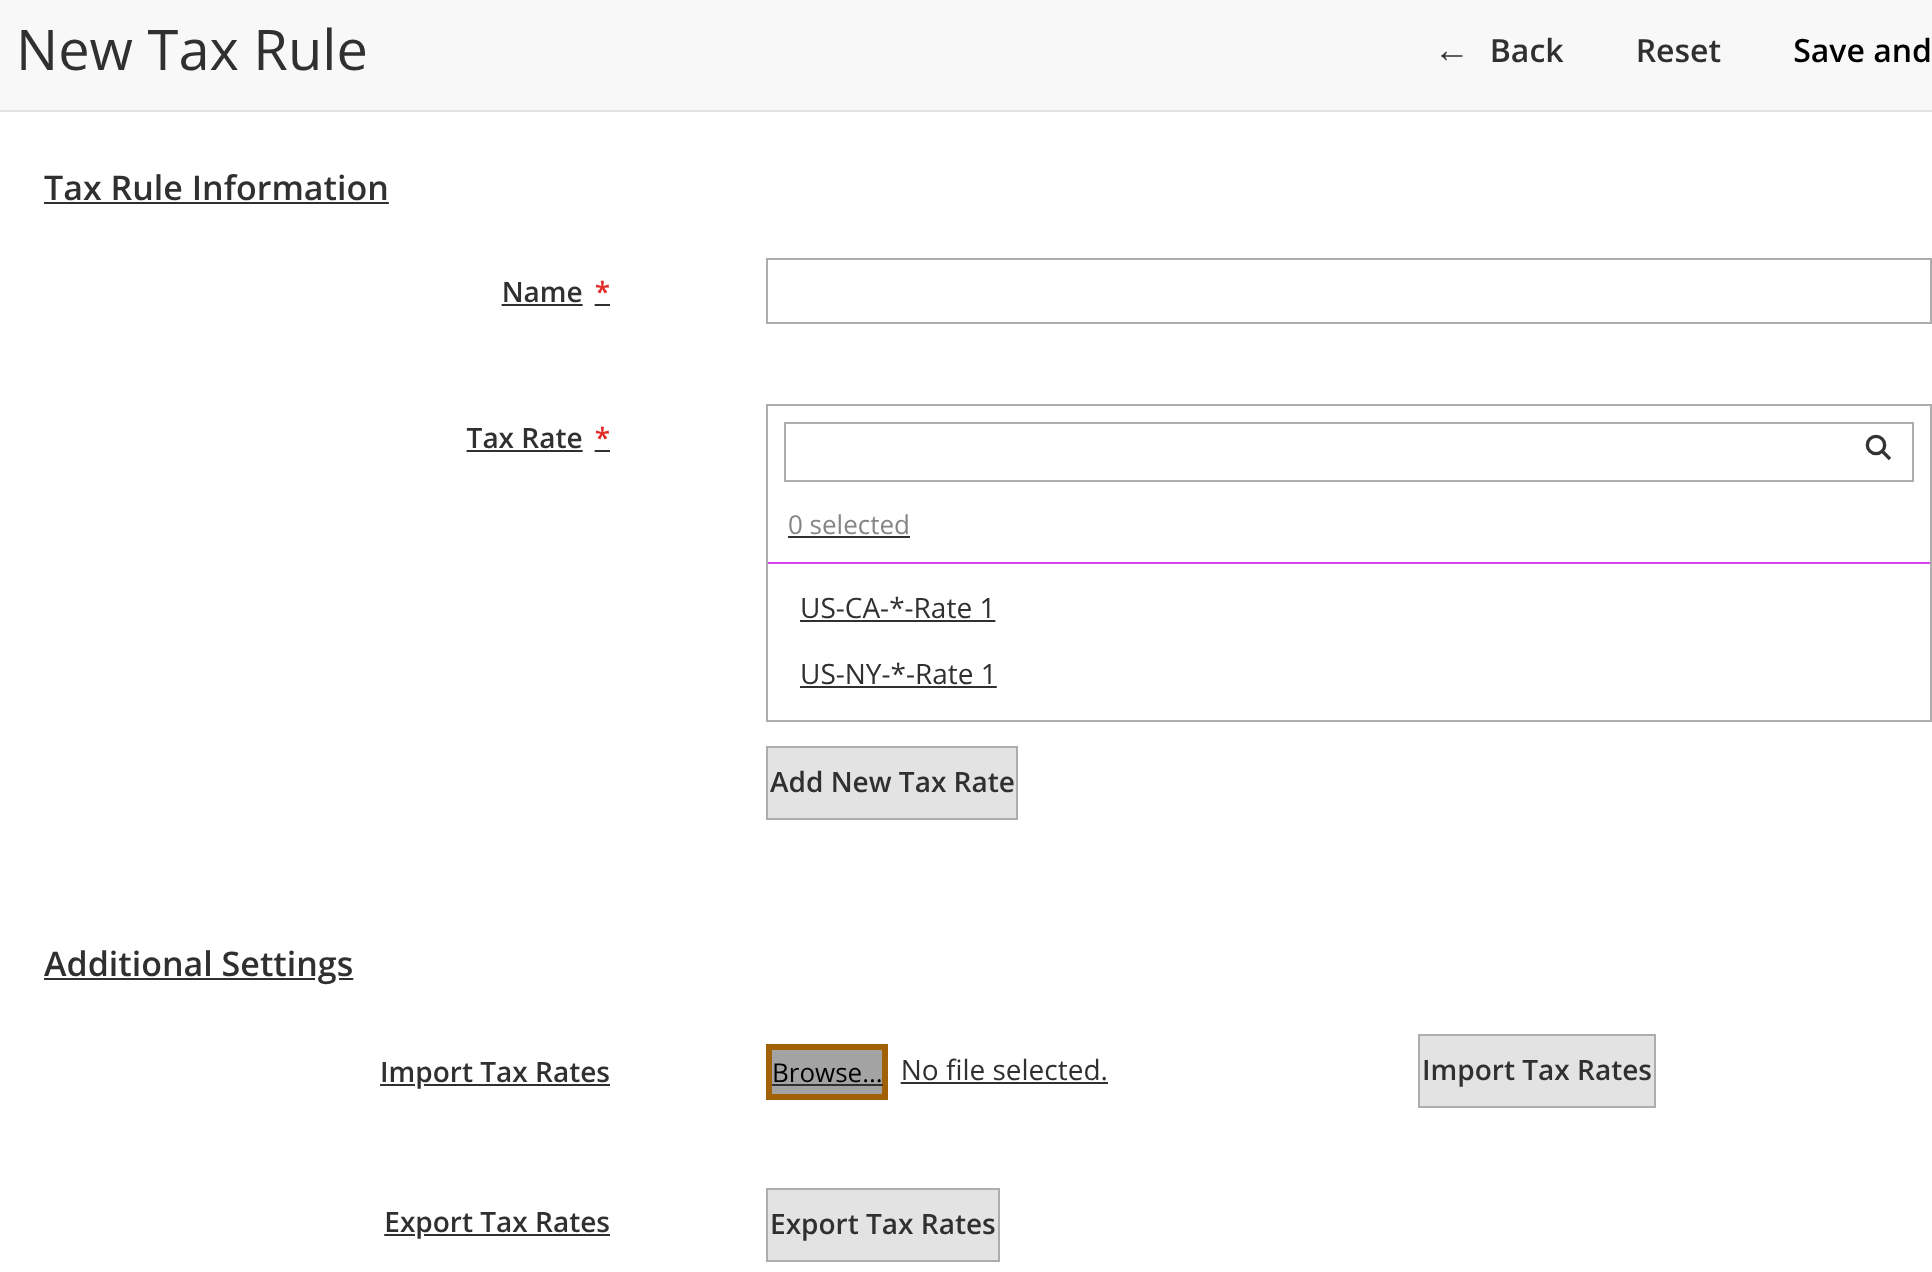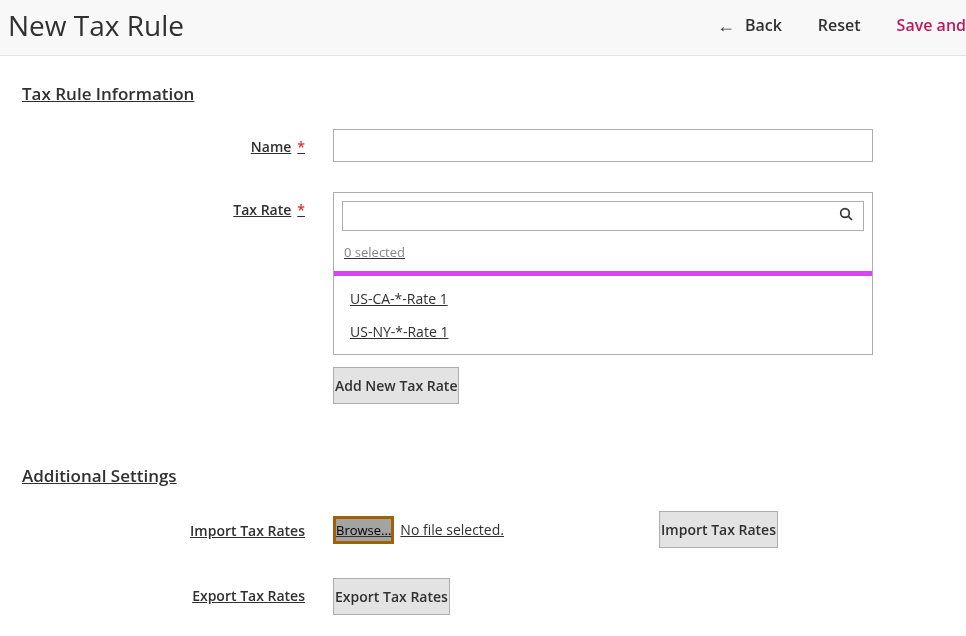--- a/index.html
+++ b/index.html
@@ -47,57 +47,58 @@
   }
   .reset-link {
     font-size: 16px;
     font-weight: 600;
     color: #303030;
     cursor: pointer;
   }
   .save-link {
     font-size: 16px;
     font-weight: 600;
-    color: #be185d;
+    color: #000000;
     cursor: pointer;
   }
   .content {
     padding: 20px 0 0 0;
     text-decoration: underline;
   }
   .section-heading {
     font-size: 17px;
     font-weight: 600;
     color: #303030;
     padding: 6px 0 24px 22px;
   }
   .form-row {
     display: flex;
     align-items: flex-start;
-    margin-bottom: 30px;
+    margin-bottom: 40px;
+    justify-content: space-between;
   }
   .form-label-col {
     width: 333px;
     text-align: right;
     padding-right: 28px;
     padding-top: 8px;
     font-size: 14px;
     font-weight: 600;
     color: #303030;
     display: flex;
     justify-content: flex-end;
     align-items: center;
     gap: 6px;
   }
   .req-star {
     color: #e02b27;
     font-size: 14px;
   }
   .form-field-col {
-    width: 540px;
+    width: 583px;
   }
   .text-input {
     width: 100%;
     height: 33px;
     border: 1px solid #adadad;
     padding: 0 10px;
     font-size: 14px;
     background: #fff;
   }
   .multiselect-wrap {
@@ -126,21 +127,21 @@
     width: 16px;
     height: 16px;
     stroke: #333;
   }
   .selected-count {
     padding: 4px 10px 10px 10px;
     font-size: 13px;
     color: #858585;
   }
   .multiselect-options {
-    border-top: 5px solid #d946ef;
+    border-top: 1px solid #d946ef;
     padding: 6px 0;
   }
   .multiselect-option {
     padding: 7px 16px;
     font-size: 14px;
     color: #303030;
     cursor: pointer;
   }
   .below-field {
     margin-top: 12px;

